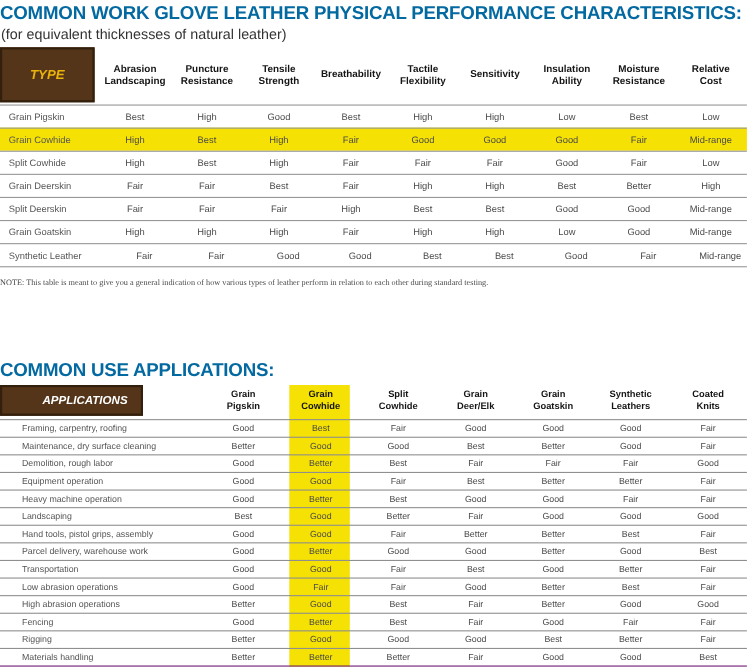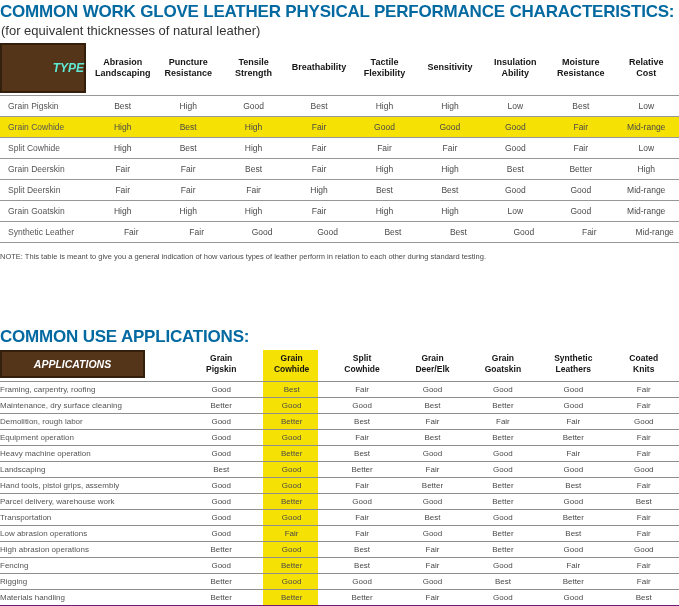--- a/index.html
+++ b/index.html
@@ -19,66 +19,66 @@
     transform-origin:left top;
   }
   .subtitle { font-size:13px; color:#333; margin:1px 0 5px 1px; }
 
   
   .t1 { width:679px; }
   .t1-header { display:flex; align-items:center; margin-bottom:2px; }
   .t1 .col-type { flex:0 0 90px; width:90px; box-sizing:border-box; }
   .t1 .col { flex:1; text-align:center; }
   .type-box {
-    background:#54351a; border:2px solid #33200c; color:#5eead4;
+    background:#54351a; border:2px solid #33200c; color:#eab308;
     font-weight:700; font-style:italic; font-size:12px;
-    text-align:right; padding:16px 0; margin-right:4px;
+    text-align:center; padding:16px 0; margin-right:4px;
   }
   .t1-header .col {
     font-weight:700; font-size:9px; color:#151515;
     line-height:1.2; white-space:pre-line;
   }
   .t1-row {
     display:flex; align-items:center;
     border-top:1px solid #979797; min-height:20px;
   }
   .t1-row:last-of-type { border-bottom:1px solid #979797;gap:17px; }
   .t1-row .col-type { font-size:8.5px; color:#555; text-align:left; padding:2px 0 2px 8px; }
   .t1-row .col { font-size:8.5px; color:#4a4a4a; }
   .t1-row.highlight { background:#f5e103; }
 
-  .note { font-size:7.5px; color:#4a4a4a; margin-top:9px; line-height:1.25; }
+  .note { font-size:7.5px; color:#4a4a4a; margin-top:9px; line-height:1.25;font-family:Liberation Serif, serif; }
 
   
   .sec2 { margin-top:66px; }
   .t2-wrap { position:relative; width:679px; margin-top:4px; }
   .yellow-strip {
     position:absolute; top:0; bottom:0; left:263px; width:55px;
     background:#f5e103; z-index:0;
   }
   .t2-header { display:flex; align-items:flex-start; position:relative; z-index:1; padding-bottom:3px; }
   .t2 .col-app { flex:0 0 186px; width:186px; box-sizing:border-box; }
   .t2 .col { flex:1; text-align:center; }
   .apps-box {
-    width:145px; box-sizing:border-box;
+    width:130px; box-sizing:border-box;
     background:#54351a; border:2px solid #33200c; color:#fff;
     font-weight:700; font-style:italic; font-size:10.5px;
-    text-align:center; padding:6px 12px;
+    text-align:right; padding:6px 12px;
   }
   .t2-header .col {
     font-weight:700; font-size:8.5px; color:#151515;
     line-height:1.25; white-space:pre-line; padding-top:3px;
   }
   .t2-row {
     display:flex; align-items:center;
     border-top:1px solid #8f8f8f; height:15px;
     position:relative; z-index:1;
   }
   .t2-row:last-of-type { border-bottom:1px solid #701a75; }
-  .t2-row .col-app { font-size:8px; color:#555; text-align:left; padding-left:0; }
+  .t2-row .col-app { font-size:8px; color:#555; text-align:left; padding-left:20px; }
   .t2-row .col { font-size:8px; color:#4a4a4a; }
 </style>
 </head>
 <body>
 
 <div class="page">
 
   <h1 class="sec-title">COMMON WORK GLOVE LEATHER PHYSICAL PERFORMANCE CHARACTERISTICS:</h1>
   <div class="subtitle">(for equivalent thicknesses of natural leather)</div>
 

